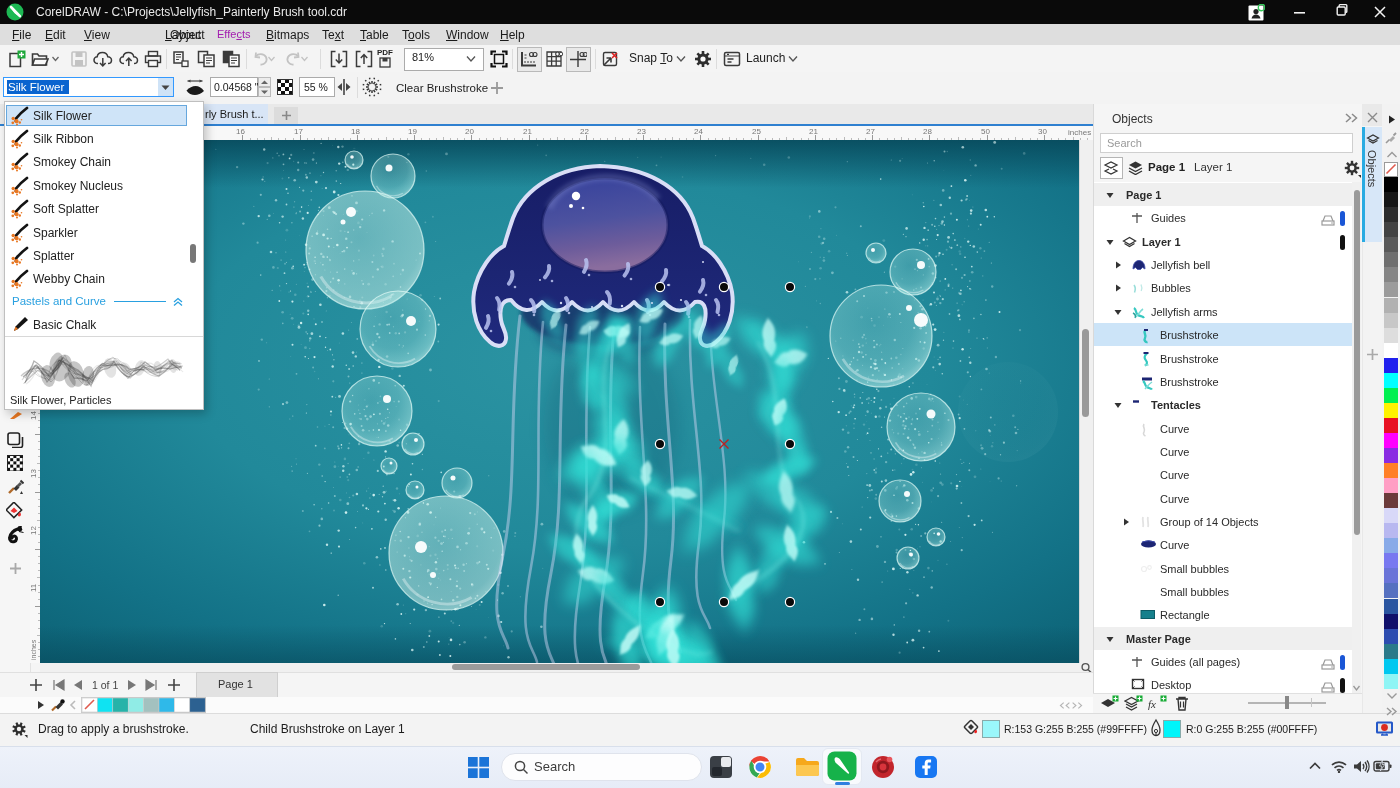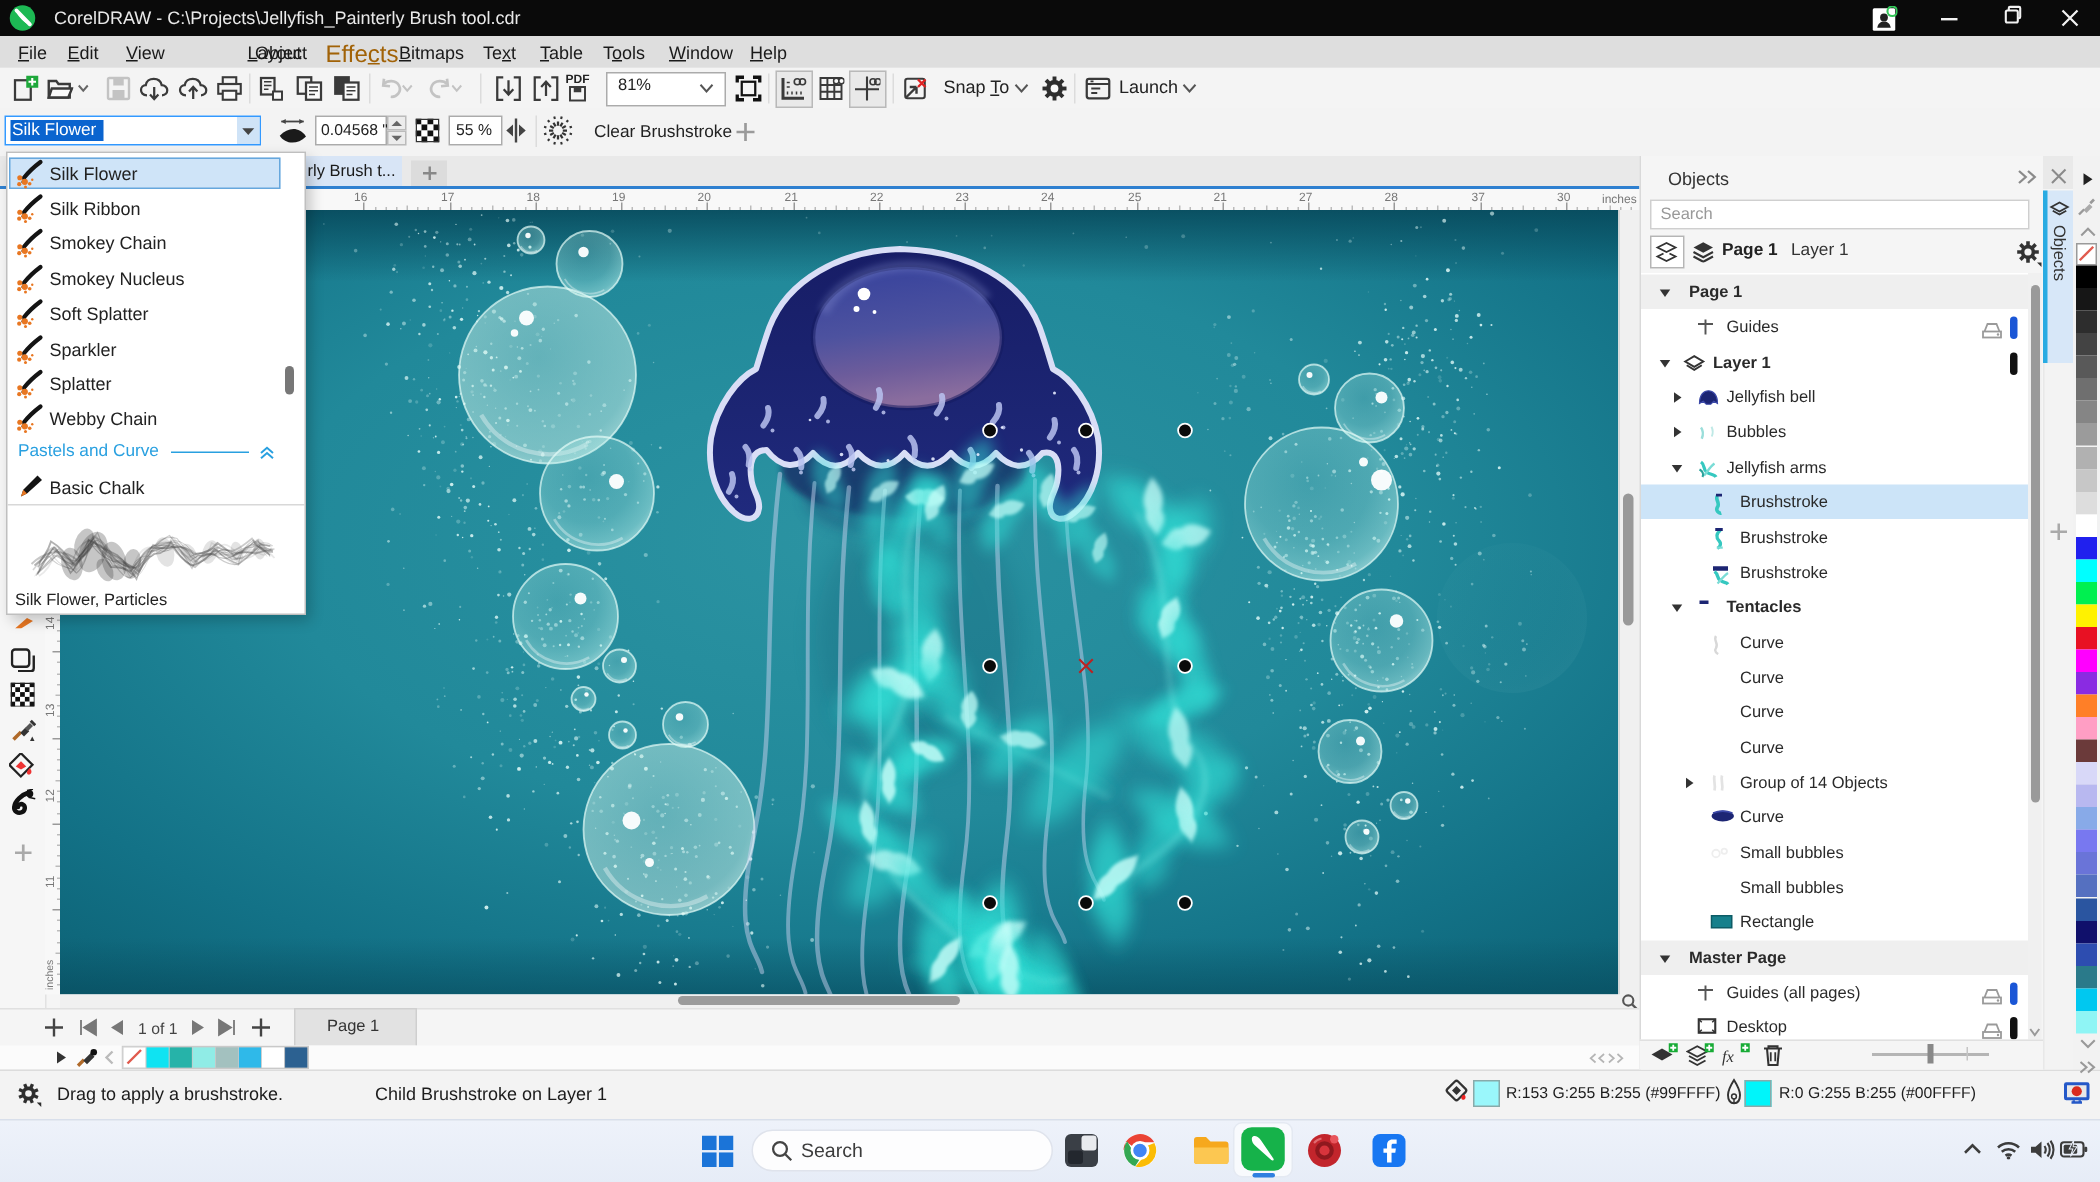--- a/index.html
+++ b/index.html
@@ -22,21 +22,21 @@
   </svg>
 <svg style="position:absolute;left:1373px;top:0px;" width="14" height="24" viewBox="0 0 14 24">
     <path d="M2 7 L12 17 M12 7 L2 17" stroke="#f2f2f2" stroke-width="1.5"></path>
   </svg>
 <div class="ab" style="left:0;top:24px;width:1400px;height:21px;background:#dedede;border-bottom:1px solid #d0d0d0;"></div>
 <div class="tx" style="left:12px;top:28px;font-size:12px;color:#1a1a1a;"><u>F</u>ile</div>
 <div class="tx" style="left:45px;top:28px;font-size:12px;color:#1a1a1a;"><u>E</u>dit</div>
 <div class="tx" style="left:84px;top:28px;font-size:12px;color:#1a1a1a;"><u>V</u>iew</div>
 <div class="tx" style="left:122px;top:28px;font-size:12px;color:#1a1a1a;margin-left:43px;"><u>L</u>ayout</div>
 <div class="tx" style="left:170px;top:28px;font-size:12px;color:#1a1a1a;">Object</div>
-<div class="tx" style="left:217px;top:28px;font-size:16px;color:#a16207;">Effe<u>c</u>ts</div>
+<div class="tx" style="left:217px;top:28px;font-size:11px;color:#a21caf;">Effe<u>c</u>ts</div>
 <div class="tx" style="left:266px;top:28px;font-size:12px;color:#1a1a1a;"><u>B</u>itmaps</div>
 <div class="tx" style="left:322px;top:28px;font-size:12px;color:#1a1a1a;">Te<u>x</u>t</div>
 <div class="tx" style="left:360px;top:28px;font-size:12px;color:#1a1a1a;"><u>T</u>able</div>
 <div class="tx" style="left:402px;top:28px;font-size:12px;color:#1a1a1a;">T<u>o</u>ols</div>
 <div class="tx" style="left:446px;top:28px;font-size:12px;color:#1a1a1a;"><u>W</u>indow</div>
 <div class="tx" style="left:500px;top:28px;font-size:12px;color:#1a1a1a;"><u>H</u>elp</div>
 <div class="ab" style="left:0;top:45px;width:1400px;height:27px;background:#f4f4f4;border-bottom:1px solid #e2e2e2;"></div>
 <svg style="position:absolute;left:8px;top:50px;" width="18" height="18" viewBox="0 0 18 18">
     <rect x="2" y="3.5" width="10.5" height="13" fill="none" stroke="#3a3a3a" stroke-width="1.5"></rect>
     <rect x="9.5" y="0.5" width="8" height="8" fill="#1ea83b"></rect>
@@ -377,21 +377,21 @@
 <div class="ab" style="left:922.2px;top:138px;width:1px;height:2px;background:#bbb;"></div>
 <div class="tx" style="left:923px;top:127px;font-size:8px;color:#777;">28</div>
 <div class="ab" style="left:929.4px;top:135px;width:1px;height:5px;background:#999;"></div>
 <div class="ab" style="left:936.6px;top:138px;width:1px;height:2px;background:#bbb;"></div>
 <div class="ab" style="left:943.7px;top:138px;width:1px;height:2px;background:#bbb;"></div>
 <div class="ab" style="left:950.9px;top:138px;width:1px;height:2px;background:#bbb;"></div>
 <div class="ab" style="left:958.0px;top:137px;width:1px;height:3px;background:#bbb;"></div>
 <div class="ab" style="left:965.2px;top:138px;width:1px;height:2px;background:#bbb;"></div>
 <div class="ab" style="left:972.3px;top:138px;width:1px;height:2px;background:#bbb;"></div>
 <div class="ab" style="left:979.5px;top:138px;width:1px;height:2px;background:#bbb;"></div>
-<div class="tx" style="left:981px;top:127px;font-size:8px;color:#777;">37</div>
+<div class="tx" style="left:981px;top:127px;font-size:8px;color:#777;">50</div>
 <div class="ab" style="left:986.6px;top:135px;width:1px;height:5px;background:#999;"></div>
 <div class="ab" style="left:993.8px;top:138px;width:1px;height:2px;background:#bbb;"></div>
 <div class="ab" style="left:1001.0px;top:138px;width:1px;height:2px;background:#bbb;"></div>
 <div class="ab" style="left:1008.1px;top:138px;width:1px;height:2px;background:#bbb;"></div>
 <div class="ab" style="left:1015.3px;top:137px;width:1px;height:3px;background:#bbb;"></div>
 <div class="ab" style="left:1022.4px;top:138px;width:1px;height:2px;background:#bbb;"></div>
 <div class="ab" style="left:1029.6px;top:138px;width:1px;height:2px;background:#bbb;"></div>
 <div class="ab" style="left:1036.7px;top:138px;width:1px;height:2px;background:#bbb;"></div>
 <div class="tx" style="left:1038px;top:127px;font-size:8px;color:#777;">30</div>
 <div class="ab" style="left:1043.9px;top:135px;width:1px;height:5px;background:#999;"></div>

